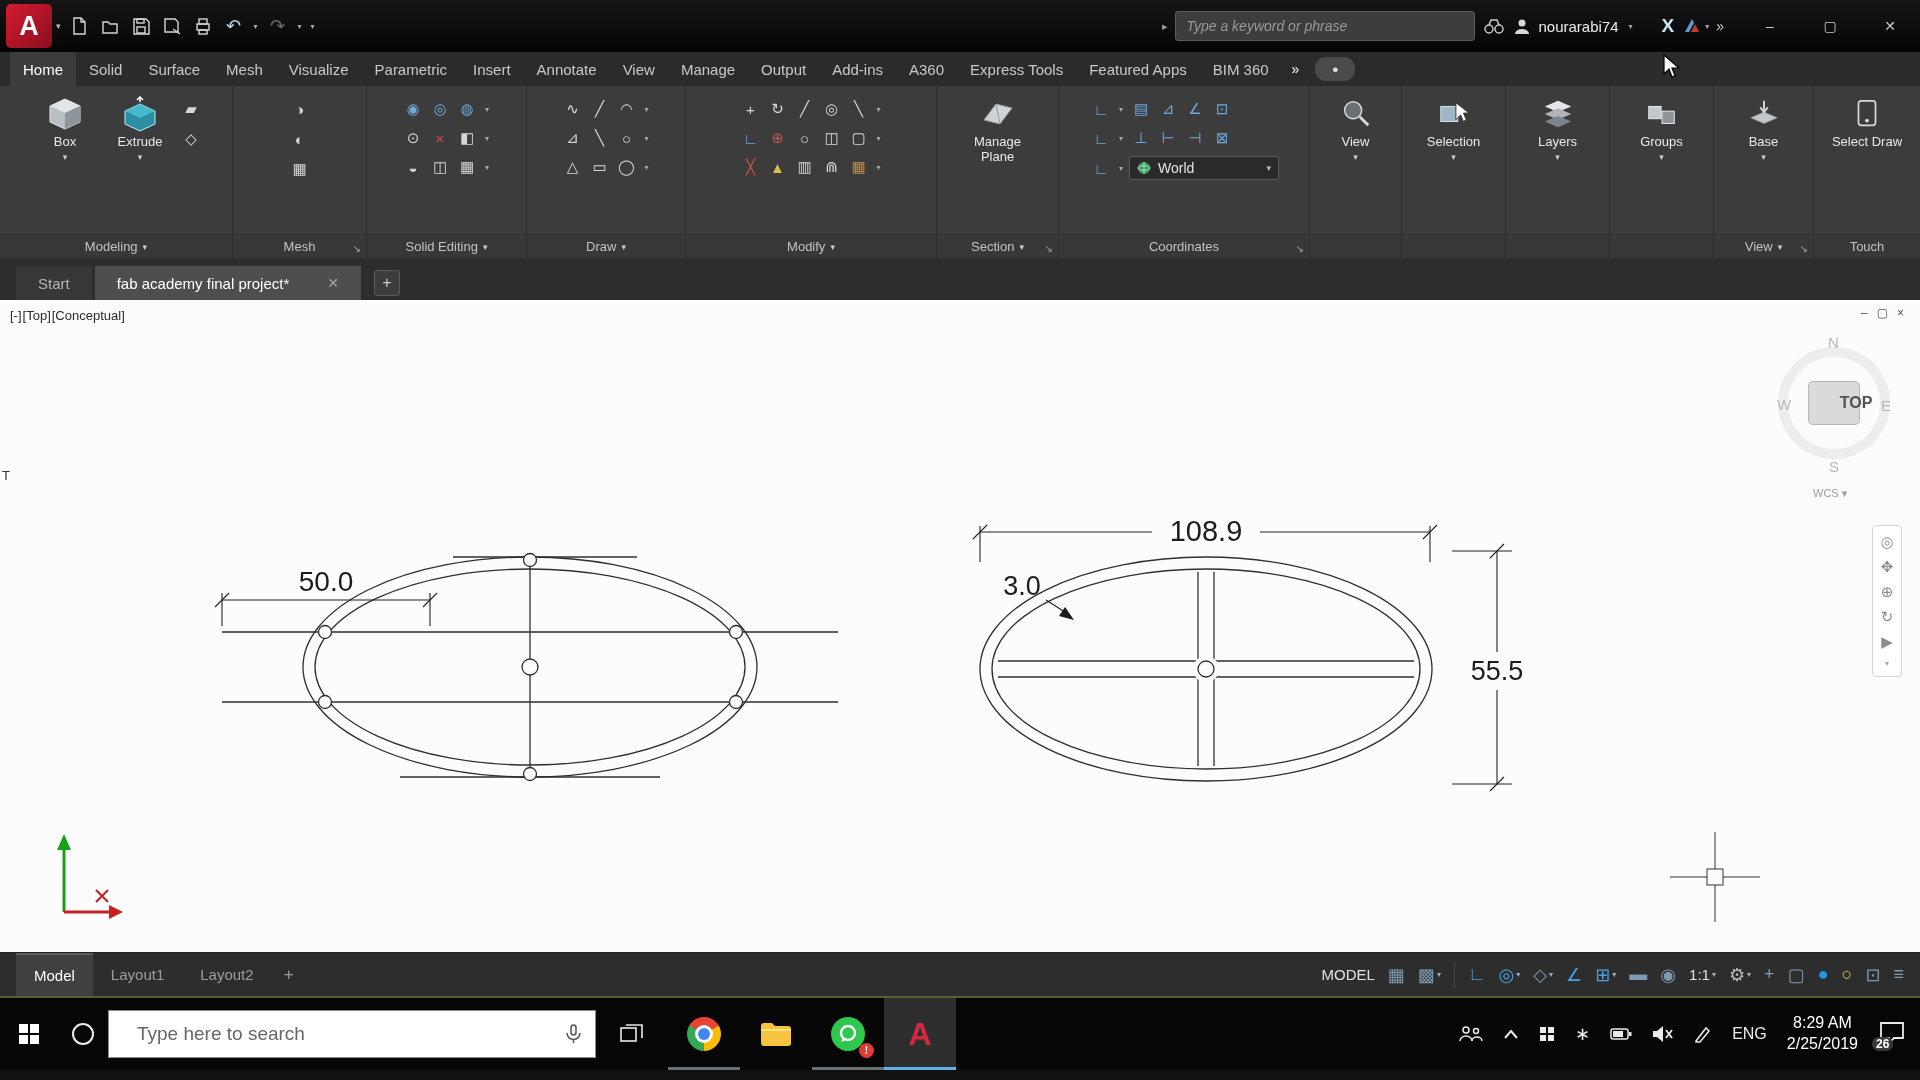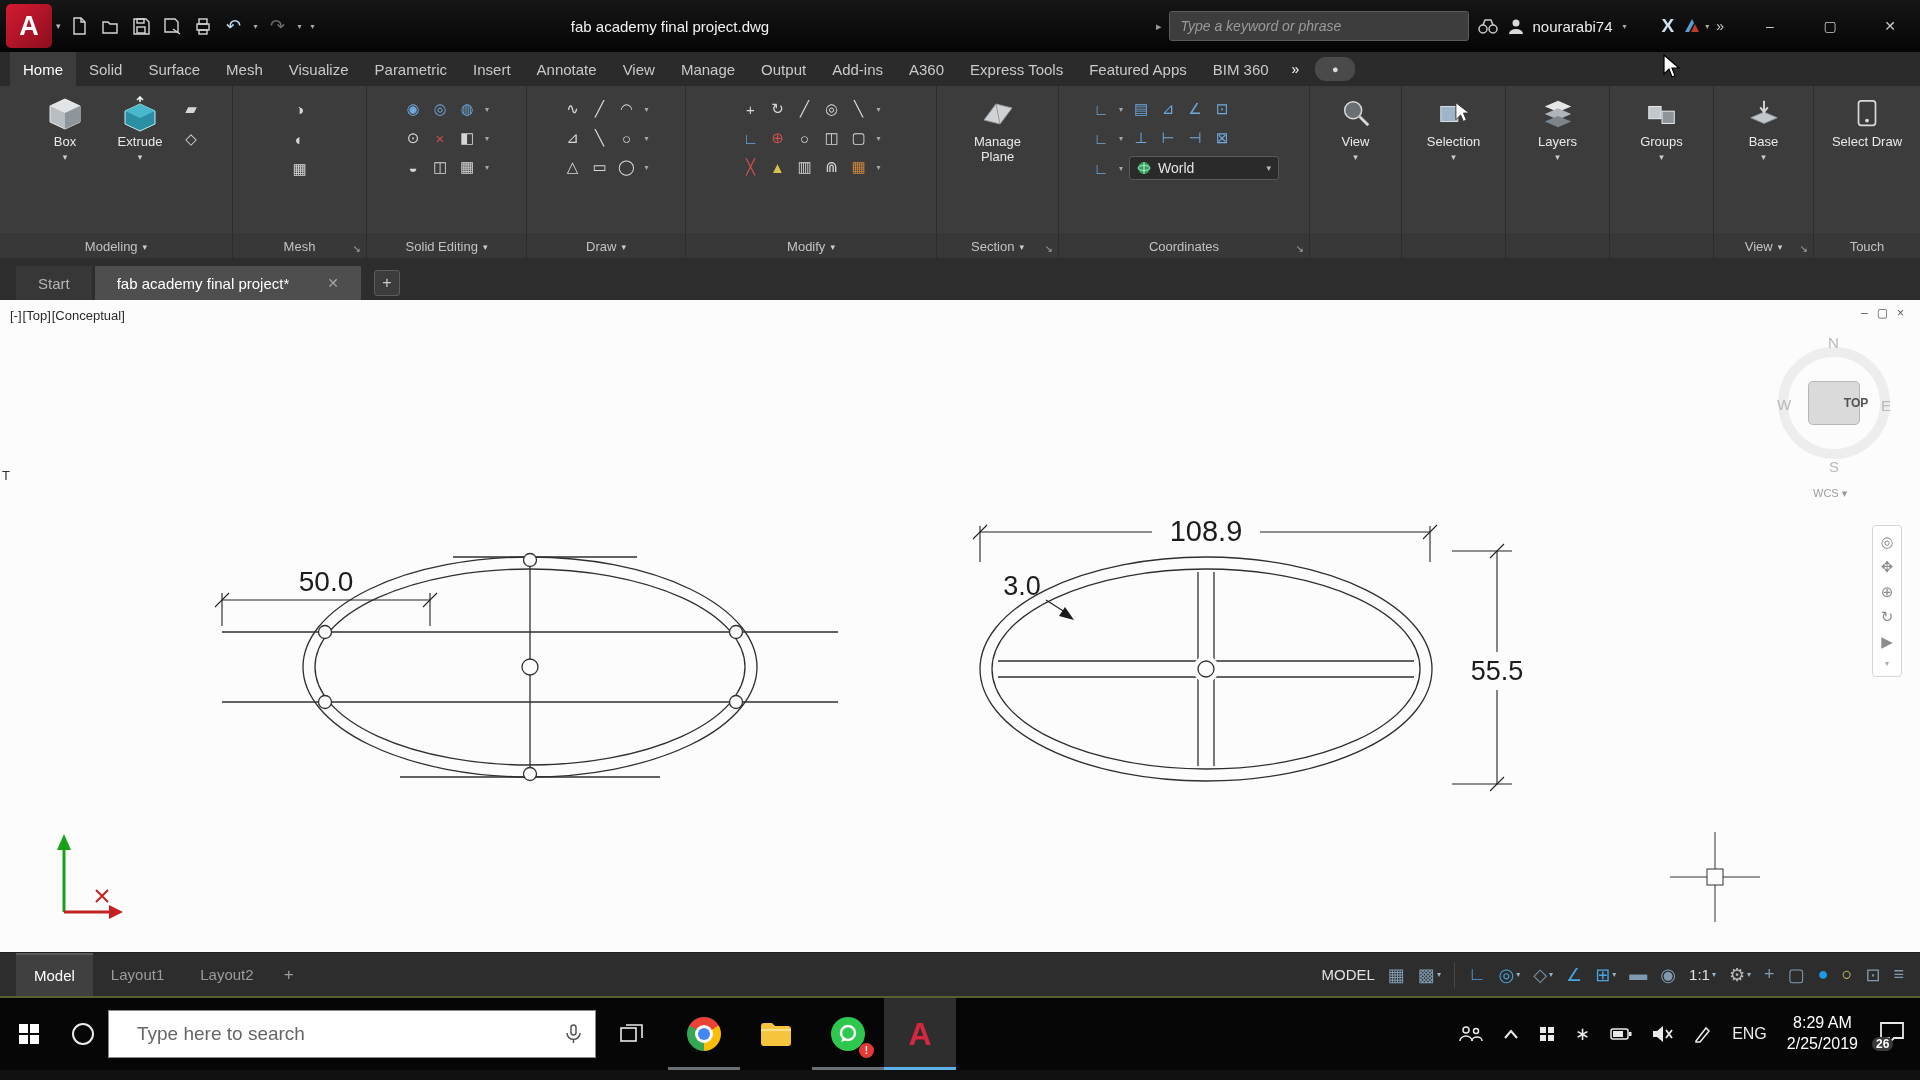--- a/index.html
+++ b/index.html
@@ -16,21 +16,21 @@
   .qbtn svg { stroke:#d6d6d6; fill:none; stroke-width:1.4; }
   .q-undo { color:#bcd8ee; font-size:18px; }
   .q-redo { color:#6c6c6c; font-size:18px; }
   .mini-caret { font-size:8px; color:#a8a8a8; width:10px; text-align:center; }
   .tb-title { position:absolute; left:420px; width:500px; text-align:center; font-size:15px; color:#f2f2f2; }
   .tb-spacer { flex:1; }
   .search-wrap { display:flex; align-items:center; gap:8px; margin-right:8px; }
   .pre-arrow { color:#9a9a9a; font-size:11px; }
   .tb-search { width:300px; height:30px; background:#3d3d3d; border:1px solid #5c5c5c; border-radius:3px; color:#bbb; font-style:italic; font-size:14px; padding:0 10px; outline:none; }
   .tb-search::placeholder { color:#9a9a9a; }
-  .account { display:flex; align-items:center; gap:7px; font-size:15px; color:#ececec; margin-right:24px; }
+  .account { display:flex; align-items:center; gap:7px; font-size:15px; color:#ececec; margin-right:18px; }
   .x-logo { font-weight:800; font-size:19px; color:#cfe2f0; margin:0 8px; }
   .more-chevrons { color:#cfcfcf; font-size:14px; margin:0 10px 0 4px; }
   .win-btns { display:flex; margin-left:6px; }
   .win-btn { width:60px; height:52px; display:flex; align-items:center; justify-content:center; color:#c9c9c9; font-size:14px; }
 
   
   .tabs-row { height:34px; background:#2b2b2b; display:flex; align-items:stretch; padding-left:10px; font-size:15px; color:#c9c9c9; position:relative; }
   .rtab { padding:0 13px; display:flex; align-items:center; }
   .rtab.active { background:#3c3c3c; color:#fff; }
   .rtab-more { padding:0 10px; display:flex; align-items:center; color:#fff; font-size:14px; }
@@ -64,21 +64,21 @@
   
   .canvas { position:relative; height:652px; background:#fcfcfc; overflow:hidden; }
   .draw-svg { position:absolute; left:0; top:0; }
   .draw-svg text { font-family:"Liberation Sans",sans-serif; fill:#1c1c1c; }
   .vp-label { position:absolute; left:10px; top:8px; font-size:13px; color:#2a2a2a; display:flex; gap:1px; }
   .vp-ctl { position:absolute; right:16px; top:6px; color:#555; font-size:12px; display:flex; gap:9px; }
   .palette-frag { position:absolute; left:2px; top:168px; font-size:13px; color:#333; }
   .viewcube { position:absolute; left:1755px; top:30px; width:160px; height:185px; font-size:15px; color:#b9b9b9; }
   .vc-ring { position:absolute; left:23px; top:17px; width:112px; height:112px; border-radius:50%; border:10px solid rgba(208,208,208,0.35); }
   .vc-l { position:absolute; }
-  .vc-top { position:absolute; left:53px; top:51px; width:52px; height:44px; background:#dadada; border:1px solid #b6b6b6; border-radius:5px; color:#525252; font-weight:bold; font-size:12px; display:flex; align-items:center; justify-content:center;padding-left:44px; }
+  .vc-top { position:absolute; left:53px; top:51px; width:52px; height:44px; background:#dadada; border:1px solid #b6b6b6; border-radius:5px; color:#525252; font-weight:bold; font-size:16px; display:flex; align-items:center; justify-content:center;padding-left:44px; }
   .vc-wcs { position:absolute; left:58px; top:157px; font-size:11px; color:#9c9c9c; }
   .navbar { position:absolute; left:1872px; top:225px; width:30px; background:rgba(255,255,255,0.78); border:1px solid #d5d5d5; border-radius:4px; display:flex; flex-direction:column; align-items:center; gap:10px; padding:8px 0; color:#8c8c8c; font-size:15px; }
   .nav-i { line-height:1; }
   .cursor-arrow { position:absolute; left:1662px; top:54px; z-index:60; }
 
   
   .statusrow { height:44px; background:#2d2d2d; display:flex; align-items:center; border-top:1px solid #202020; }
   .mtabs { display:flex; align-items:center; height:100%; padding-left:16px; }
   .mtab { padding:0 18px; height:100%; display:flex; align-items:center; font-size:15px; color:#9c9c9c; }
   .mtab.active { background:#404040; color:#fff; border-top:2px solid #5c5c5c; }
@@ -161,21 +161,20 @@
     <div class="qbtn">
         <span class="q-undo">↶</span>
       </div>
     <span class="mini-caret">▾</span>
     <div class="qbtn">
         <span class="q-redo">↷</span>
       </div>
     <span class="mini-caret">▾</span>
     <span class="mini-caret">▾</span>
   </div>
-  <div class="tb-title">fab academy final project.dwg</div>
   <div class="tb-spacer"></div>
   <div class="search-wrap">
     <span class="pre-arrow">▸</span>
     <input class="tb-search" placeholder="Type a keyword or phrase" style="">
     <svg width="22" height="18">
         <circle cx="6" cy="12" r="4" stroke="#c9c9c9" fill="none" stroke-width="1.5"></circle>
         <circle cx="16" cy="12" r="4" stroke="#c9c9c9" fill="none" stroke-width="1.5"></circle>
         <path d="M6 8 L8 3 h6 l2 5" stroke="#c9c9c9" fill="none" stroke-width="1.5"></path>
       </svg>
   </div>

